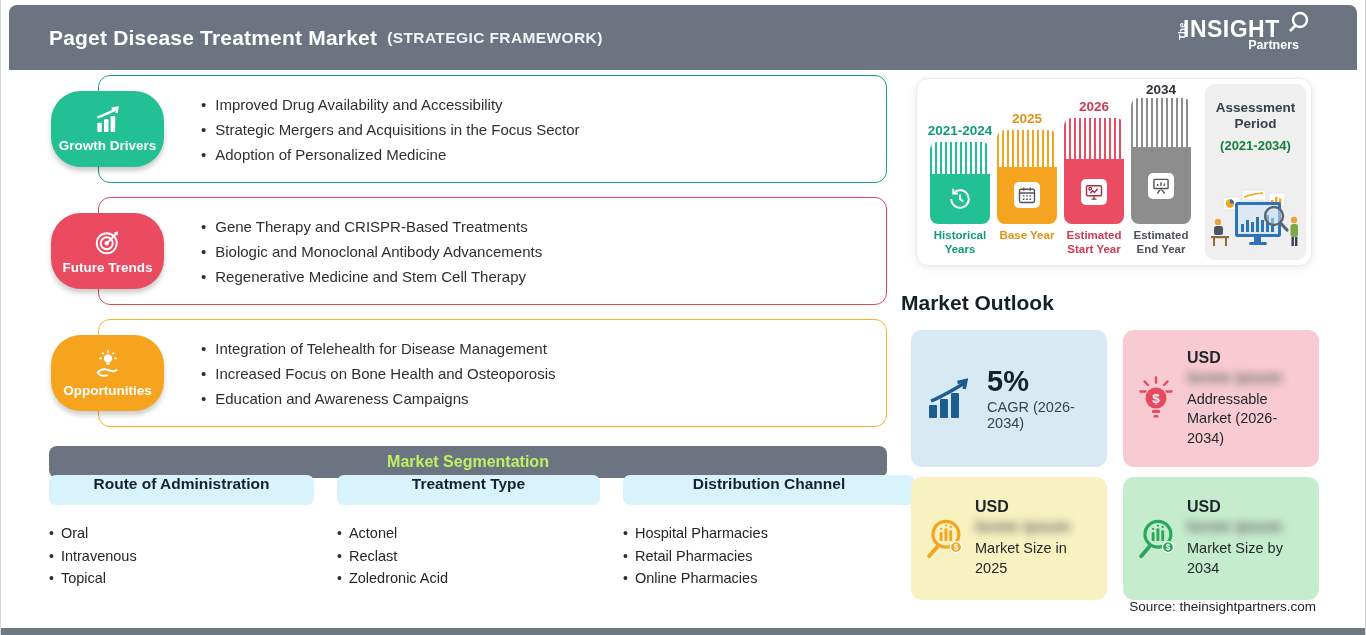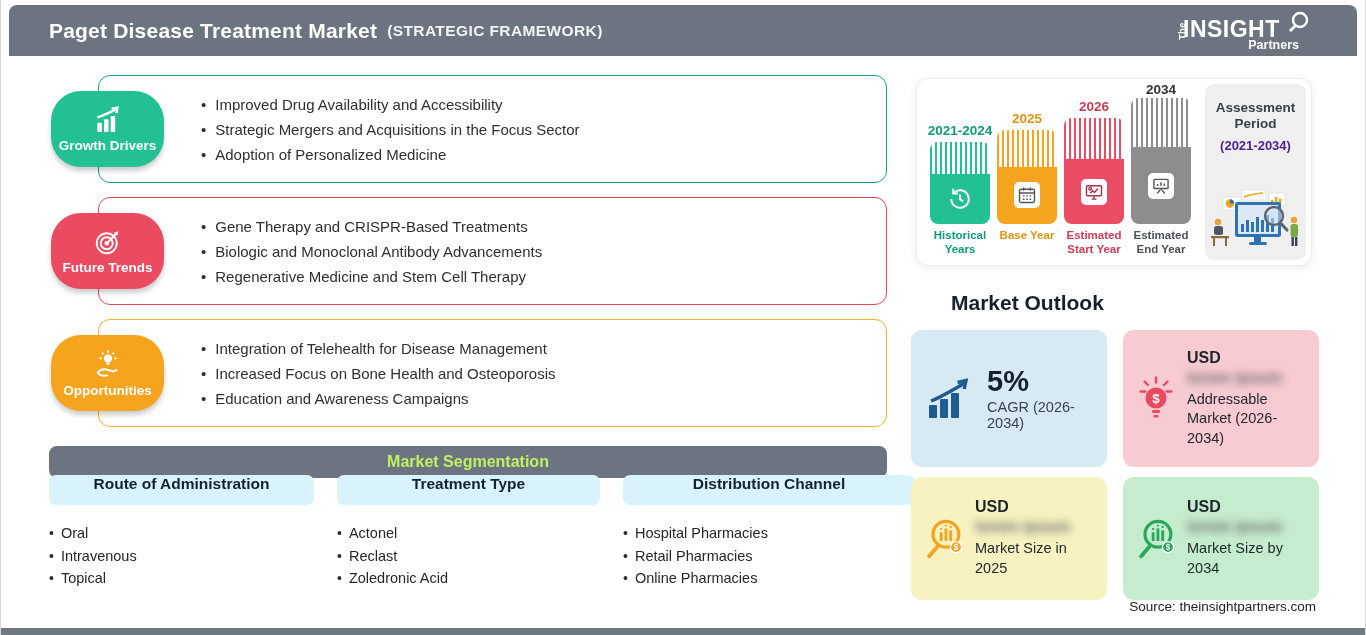--- a/index.html
+++ b/index.html
@@ -1,21 +1,21 @@
 <!DOCTYPE html>
 <html><head>
 <meta charset="utf-8">
 <style>
   * { margin:0; padding:0; box-sizing:border-box; }
   html,body { width:1366px; height:635px; }
   body { font-family:"Liberation Sans","DejaVu Sans",sans-serif; background:#fff; position:relative; overflow:hidden; }
   .page { position:absolute; inset:0; background:#fff; border-left:1px solid #d8d8d8; border-right:1px solid #d8d8d8; }
 
   
-  .header { position:absolute; left:8px; right:8px; top:5px; height:51px; background:#6b7480; border-radius:8px 8px 0 0; display:flex; align-items:center; }
+  .header { position:absolute; left:8px; right:8px; top:5px; height:65px; background:#6b7480; border-radius:8px 8px 0 0; display:flex; align-items:center; }
   .header-title { color:#fff; font-size:21px; font-weight:bold; margin-left:40px; letter-spacing:.2px; }
   .header-subtitle { color:#f2f4f6; font-size:15.5px; font-weight:600; margin-left:10px; letter-spacing:.4px; }
   .logo { position:absolute; right:52px; top:9px; width:130px; height:40px; color:#fff; }
   .logo-the { position:absolute; left:-2px; top:4px; font-size:9px; font-weight:bold; transform:rotate(-90deg) ; transform-origin:center; letter-spacing:.5px; top:12px;}
   .logo-insight { position:absolute; left:8px; top:2px; font-size:23px; font-weight:bold; letter-spacing:.5px; }
   .logo-partners { position:absolute; right:6px; top:24px; font-size:12.5px; font-weight:bold; }
   .logo-mag { position:absolute; right:-6px; top:-4px; }
 
   
   .panel-box { position:absolute; left:97px; width:789px; height:108px; border-radius:12px; background:#fff; }
@@ -60,25 +60,25 @@
   .y3 { left:134px; top:20px; color:#cf3b54; }
   .y4 { left:201px; top:3px;  color:#2f3338; }
   .bar-label { position:absolute; top:150px; width:74px; text-align:center; font-size:11.5px; font-weight:bold; line-height:1.18; }
   .l1 { left:6px;   color:#0f9b77; }
   .l2 { left:73px;  color:#e09313; }
   .l3 { left:140px; color:#cf3b54; }
   .l4 { left:207px; color:#4b5157; }
   .chip-icon { width:26px; height:26px; background:#fff; border-radius:5px; display:flex; align-items:center; justify-content:center; }
   .assessment { position:absolute; right:5px; top:5px; bottom:5px; width:101px; background:#efefef; border-radius:9px; text-align:center; padding-top:16px; }
   .assess-title { font-size:13.5px; font-weight:bold; color:#38404a; line-height:1.2; }
-  .assess-range { font-size:13px; font-weight:bold; color:#4c1d95; margin-top:6px; }
+  .assess-range { font-size:13px; font-weight:bold; color:#15803d; margin-top:6px; }
   .assess-illus { position:absolute; bottom:4px; left:3px; }
 
   
-  .outlook-title { position:absolute; left:950px; top:291px; font-size:21px; font-weight:bold; color:#17202a; }
+  .outlook-title { position:absolute; left:900px; top:291px; font-size:21px; font-weight:bold; color:#17202a; }
   .card { position:absolute; border-radius:11px; }
   .c1 { left:910px;  top:330px; width:196px; height:137px; background:#d7e9f3; display:flex; align-items:center; padding-left:16px; gap:12px; }
   .c2 { left:1122px; top:330px; width:196px; height:137px; background:#f7cbd1; }
   .c3 { left:910px;  top:477px; width:196px; height:123px; background:#f8f2c0; }
   .c4 { left:1122px; top:477px; width:196px; height:123px; background:#c6ecce; }
   .c1 .big-val { font-size:29px; font-weight:bold; color:#15202b; line-height:1.1; }
   .c1 .val-label { font-size:14.5px; color:#3a424b; margin-top:2px; }
   .card-inner { position:absolute; inset:0; display:flex; align-items:center; padding:10px 10px 10px 10px; gap:8px; }
   .card-icon { flex:0 0 46px; display:flex; align-items:center; justify-content:center; }
   .card-text { flex:1; }

